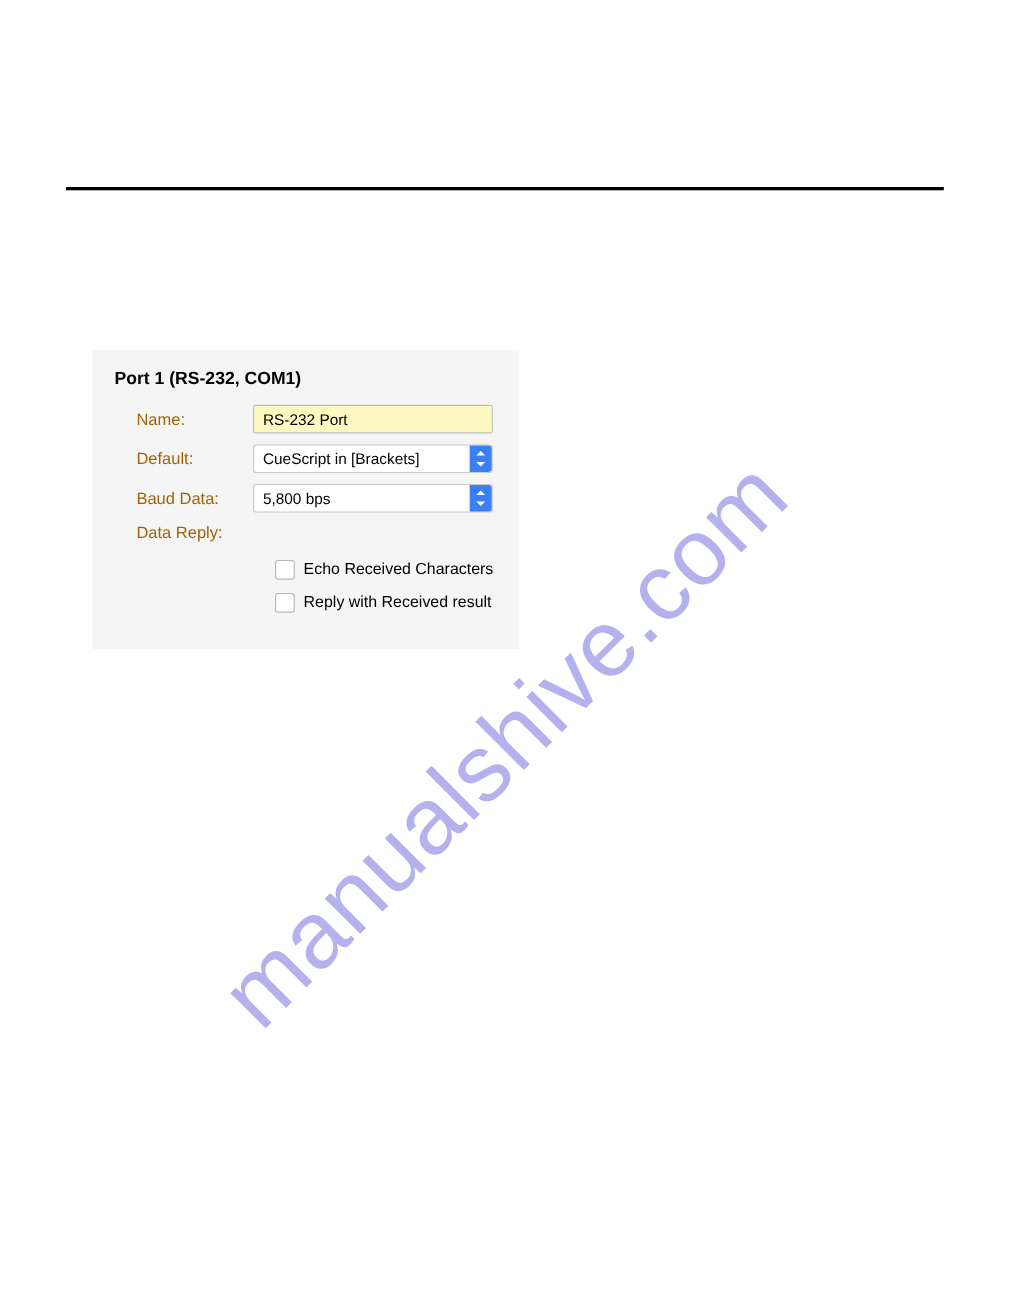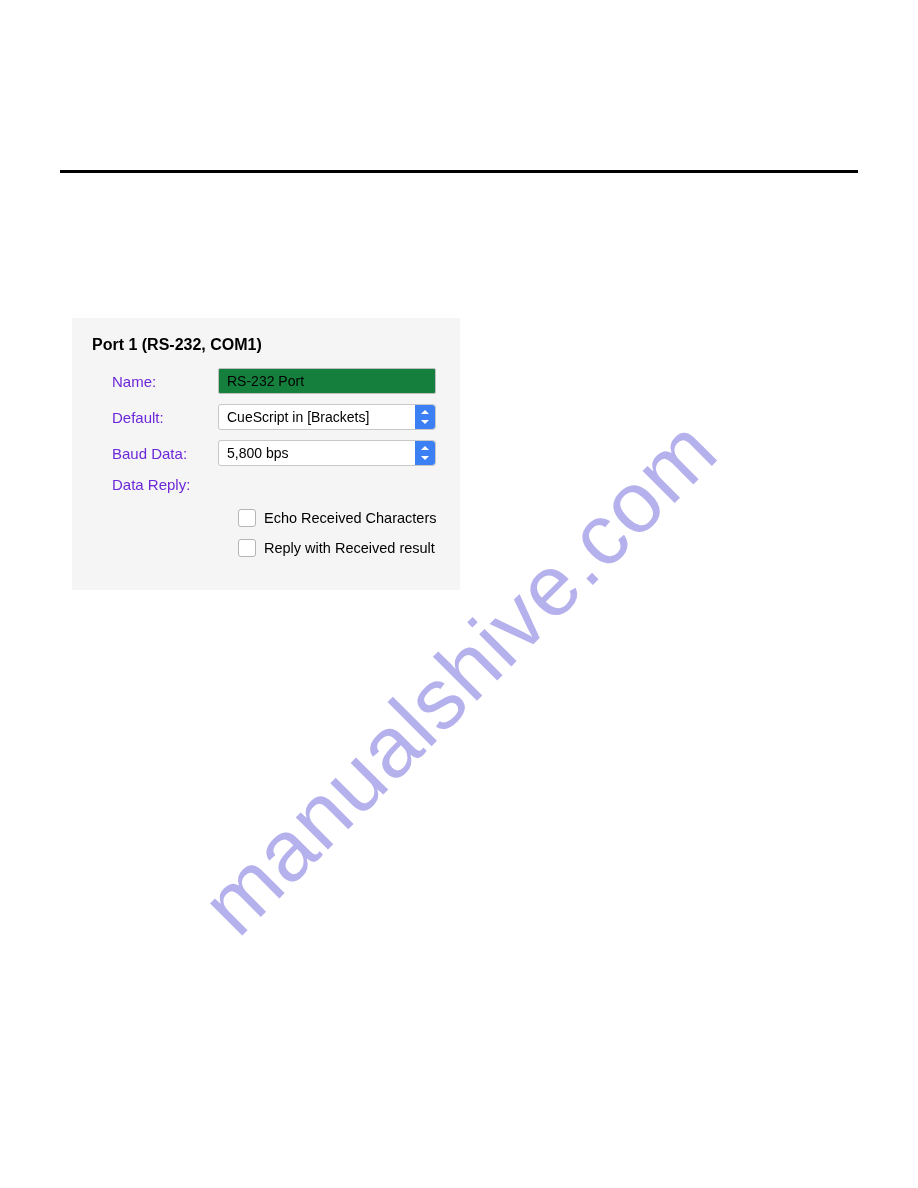--- a/index.html
+++ b/index.html
@@ -15,21 +15,21 @@
   .hr {
     position: absolute;
     left: 60px;
     right: 60px;
     top: 170px;
     height: 3px;
     background: #000000;
   }
   .panel {
     position: absolute;
-    left: 72px;
+    left: 84px;
     top: 318px;
     width: 388px;
     height: 272px;
     background: #f5f5f5;
     padding: 18px 20px 0 20px;
     box-sizing: border-box;
   }
   .panel-title {
     font-weight: 700;
     font-size: 16px;
@@ -38,33 +38,33 @@
   }
   .row {
     display: flex;
     align-items: center;
     margin-bottom: 10px;
   }
   .lbl {
     width: 126px;
     text-align: left;
     font-size: 15px;
-    color: #6d28d9;
+    color: #a16207;
     padding-left: 20px;
     box-sizing: border-box;
   }
   .field {
     flex: 1;
     position: relative;
   }
   .textbox {
     width: 218px;
     height: 26px;
     border: 1px solid #bfbfbf;
-    background: #15803d;
+    background: #fef9c3;
     font-size: 14px;
     padding: 0 8px;
     box-sizing: border-box;
     border-radius: 2px;
     color: #000;
     line-height: 24px;
   }
   .selectbox {
     width: 218px;
     height: 26px;

